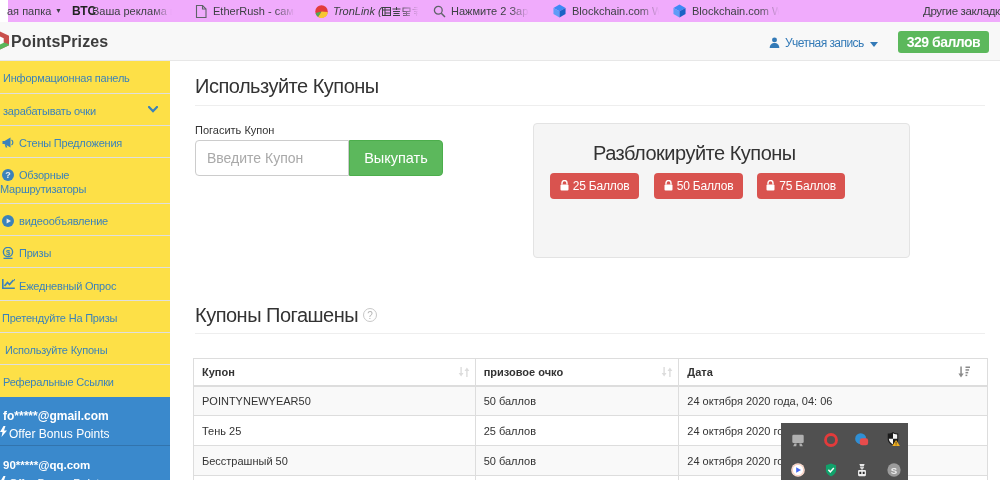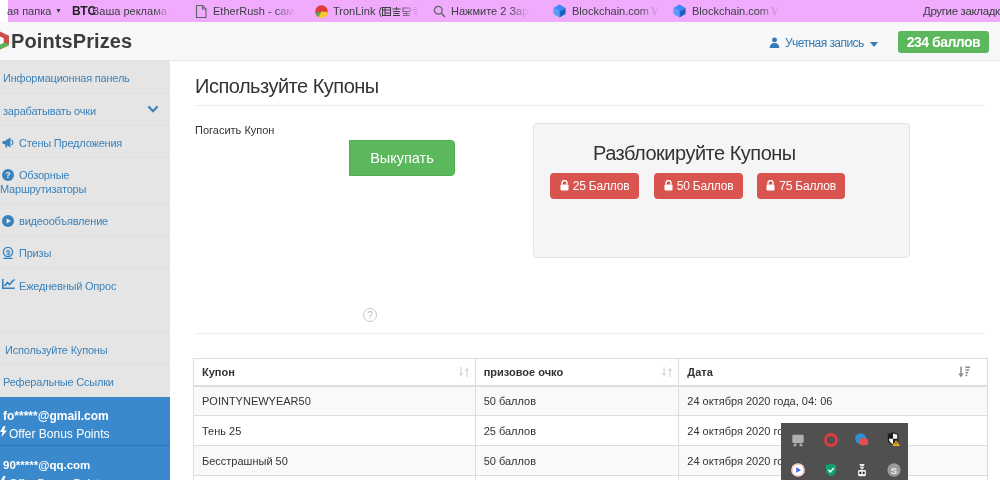--- a/index.html
+++ b/index.html
@@ -14,46 +14,46 @@
 .bklabel { display:inline-block; overflow:hidden; vertical-align:top;
   -webkit-mask-image:linear-gradient(to right,#000 72%,transparent 95%);
   mask-image:linear-gradient(to right,#000 72%,transparent 95%); }
 .bkico { position:absolute; top:4px; width:14px; height:14px; }
 .cjk { display:inline-block; width:9px; height:9px; margin-right:1px; vertical-align:-1px; }
 
 
 #hdr { position:absolute; left:0; top:22px; width:1000px; height:39px; background:#f8f8f8;
   border-bottom:1px solid #e7e7e7; }
 #logotxt { position:absolute; left:11px; top:10px; height:19px; line-height:19px;
-  font-size:20px; font-weight:bold; color:#3c3c3c; letter-spacing:0.1px; }
+  font-size:16px; font-weight:bold; color:#3c3c3c; letter-spacing:0.1px; }
 #logohex { position:absolute; left:-11px; top:9px; }
 #acct { position:absolute; left:769px; top:14px; color:#337ab7; font-size:12px;
   letter-spacing:-0.55px; }
 #ptsbtn { position:absolute; left:898px; top:9px; width:91px; height:22px; background:#5cb85c;
   border-radius:3px; color:#fff; font-size:14px; letter-spacing:-0.5px; font-weight:bold; text-align:center;
   line-height:22px; }
 
 
-#sidebar { position:absolute; left:0; top:61px; width:170px; height:419px; background:#e5e5e5; }
+#sidebar { position:absolute; left:0; top:61px; width:170px; height:419px; background:#fde047; }
 .sitem { position:absolute; left:0; width:170px; color:#3b82ba; font-size:11px;
   letter-spacing:-0.2px; border-top:1px solid #dfdfdf; }
 .sitem .txt { position:absolute; left:3px; }
 .sico { position:absolute; left:2px; }
 
 
 #main { position:absolute; left:170px; top:61px; width:830px; height:419px; background:#fff; }
 .h20 { position:absolute; font-size:20px; font-weight:normal; color:#333;
   letter-spacing:-0.5px; line-height:20px; white-space:nowrap; }
 .hr { position:absolute; left:25px; width:790px; border-top:1px solid #eee; }
 #lblredeem { position:absolute; left:25px; top:63px; font-size:11px; font-weight:normal;
   color:#333; }
 #cpninput { position:absolute; left:25px; top:79px; width:154px; height:36px; background:#fff;
   border:1px solid #ccc; border-radius:4px 0 0 4px; font-size:14px; color:#a9a9a9;
   line-height:34px; padding-left:11px; }
-#cpnbtn { position:absolute; left:179px; top:79px; width:106px; height:36px; background:#5cb85c;
+#cpnbtn { position:absolute; left:179px; top:79px; width:94px; height:36px; background:#5cb85c;
   border:1px solid #4cae4c; border-radius:0 4px 4px 0; color:#fff; font-size:14.5px;
   text-align:center; line-height:34px; }
 #well { position:absolute; left:363px; top:62px; width:377px; height:135px; background:#f5f5f5;
   border:1px solid #e3e3e3; border-radius:4px; }
 .rbtn { position:absolute; height:26px; background:#d9534f; border-radius:4px; color:#fff;
   font-size:12px; line-height:26px; text-align:center; letter-spacing:-0.2px; }
 .lock { display:inline-block; margin-right:4px; vertical-align:-1px; }
 #qmark { position:absolute; left:193px; top:247px; width:14px; height:14px;
   border:1px solid #c8c8c8; border-radius:50%; color:#b5b5b5; font-size:10px;
   line-height:13px; text-align:center; }
@@ -83,21 +83,21 @@
     <svg class="bkico" style="left:187px; top:5px; width:12px; height:13px;" viewBox="0 0 12 13">
         <path d="M1.5 0.5 h6 l3.5 3.5 v8.5 h-9.5 z" fill="none" stroke="#5f6368" stroke-width="1.1"></path>
         <path d="M7.5 0.5 v3.5 h3.5" fill="none" stroke="#5f6368" stroke-width="1.1"></path>
       </svg>
     <span class="bk" style="left:205px;"><span class="bklabel" style="width:86px;">EtherRush - самый</span></span>
     <svg class="bkico" style="left:307px; top:5px; width:13px; height:13px;" viewBox="0 0 13 13">
         <circle cx="6.5" cy="6.5" r="6.2" fill="#e33b3b"></circle>
         <path d="M6.5 6.5 L12.7 6.9 A6.2 6.2 0 0 1 3 12 Z" fill="#f7c631"></path>
         <path d="M6.5 6.5 L3 12 A6.2 6.2 0 0 1 0.6 8 Z" fill="#52a852"></path>
       </svg>
-    <span class="bk" style="left:325px;"><span class="bklabel" style="width:90px;">TronLink (<svg class="cjk" viewBox="0 0 9 9">
+    <span class="bk" style="left:325px;font-style:italic;"><span class="bklabel" style="width:90px;">TronLink (<svg class="cjk" viewBox="0 0 9 9">
             <g stroke="#3c4043" stroke-width="1">
               <rect x="0.5" y="0.5" width="8" height="8" fill="none"></rect>
               <path d="M0.5 3 h8 M3 0.5 v8 M3 6 h5"></path>
             </g>
           </svg><svg class="cjk" viewBox="0 0 9 9">
             <g stroke="#3c4043" stroke-width="1">
               <path d="M0.5 2 h8 M4.5 0 v3 M1 4.5 h7 M1.5 6.5 h6 M1 8.5 h7"></path>
             </g>
           </svg><svg class="cjk" viewBox="0 0 9 9">
             <g stroke="#3c4043" stroke-width="1">
@@ -136,21 +136,21 @@
       <path d="M0 6 L20 13.2 L20 14.25 L10 19 L0 14.25 Z" fill="#5bb75b"></path>
       <path d="M10 5 L14.7 7.3 L14.7 11.7 L10 14 L5.3 11.7 L5.3 7.3 Z" fill="#fff"></path>
     </svg>
     <div id="logotxt">PointsPrizes</div>
     <div id="acct"><svg width="11" height="11" viewBox="0 0 16 16" style="vertical-align:-1px; margin-right:5px;">
           <circle cx="8" cy="4.2" r="3.6" fill="#337ab7"></circle>
           <path d="M1 16 C1 10.5 4.8 8.6 8 8.6 C11.2 8.6 15 10.5 15 16 Z" fill="#337ab7"></path>
         </svg>Учетная запись <svg width="8" height="5" viewBox="0 0 8 5" style="margin-left:3px;">
           <path d="M0 0 h8 l-4 5 z" fill="#337ab7"></path>
         </svg></div>
-    <div id="ptsbtn">234 баллов</div>
+    <div id="ptsbtn">329 баллов</div>
   </div>
 
   <div id="sidebar">
     <div class="sitem" style="top:0; height:32px; border-top:none;">
         <span class="txt" style="top:11px;">Информационная панель</span>
       </div>
     <div class="sitem" style="top:32px; height:32px;">
         <span class="txt" style="top:11px;">зарабатывать очки</span>
         <svg style="position:absolute; right:12px; top:12px;" width="10" height="7" viewBox="0 0 10 7">
           <path d="M1 1 L5 5.2 L9 1" fill="none" stroke="#3b82ba" stroke-width="2.2" stroke-linecap="round"></path>
@@ -188,20 +188,23 @@
       <span class="txt" style="top:11px; left:19px;">Призы</span>
       </div>
     <div class="sitem" style="top:206px; height:33px;">
       <svg class="sico" style="top:11px;" width="13" height="11" viewBox="0 0 13 11">
           <path d="M0.8 0 v9.2 h12" fill="none" stroke="#3b82ba" stroke-width="1.6"></path>
           <path d="M2.5 7 L5.5 3.5 L7.5 5.5 L11.5 1" fill="none" stroke="#3b82ba" stroke-width="1.7"></path>
           <path d="M11.8 0 l1.2 0 l0 2.6 z" fill="#3b82ba"></path>
         </svg>
       <span class="txt" style="top:12px; left:19px;">Ежедневный Опрос</span>
       </div>
+    <div class="sitem" style="top:239px; height:32px;">
+        <span class="txt" style="top:11px; left:2px;">Претендуйте На Призы</span>
+      </div>
     <div class="sitem" style="top:271px; height:32px;">
         <span class="txt" style="top:11px; left:5px;">Используйте Купоны</span>
       </div>
     <div class="sitem" style="top:303px; height:33px;">
         <span class="txt" style="top:11px; left:3px;">Реферальные Ссылки</span>
       </div>
     <div class="sitem" style="top:336px; height:48px; background:#3a89cc; color:#fff; border-top:none; font-size:12px; letter-spacing:0;">
       <span class="txt" style="top:12px; font-weight:bold;">fo*****@gmail.com</span>
       <svg style="position:absolute; left:0px; top:29px;" width="7" height="11" viewBox="0 0 7 11">
           <path d="M3.5 0 L0 6 H2.5 L1.5 11 L7 4.5 H4 L5.5 0 Z" fill="#fff"></path>
@@ -214,36 +217,38 @@
           <path d="M3.5 0 L0 6 H2.5 L1.5 11 L7 4.5 H4 L5.5 0 Z" fill="#fff"></path>
         </svg>
       <span class="txt" style="top:31px; left:9px;">Offer Bonus Points</span>
       </div>
   </div>
 
   <div id="main">
     <div class="h20" style="left:25px; top:15px;">Используйте Купоны</div>
     <div class="hr" style="top:43.5px;"></div>
     <div id="lblredeem">Погасить Купон</div>
+    <div id="cpninput">Введите Купон</div>
     <div id="cpnbtn">Выкупать</div>
     <div id="well">
       <div class="h20" style="left:18px; top:19px;margin-left:41px;">Разблокируйте Купоны</div>
       <div class="rbtn" style="left:16px; top:49px; width:89px;"><svg class="lock" width="9" height="11" viewBox="0 0 9 11">
             <rect x="0.5" y="4.5" width="8" height="6" rx="1" fill="#fff"></rect>
             <path d="M2 4.5 V3 a2.5 2.5 0 0 1 5 0 V4.5" fill="none" stroke="#fff" stroke-width="1.4"></path>
           </svg>25 Баллов</div>
       <div class="rbtn" style="left:120px; top:49px; width:89px;"><svg class="lock" width="9" height="11" viewBox="0 0 9 11">
             <rect x="0.5" y="4.5" width="8" height="6" rx="1" fill="#fff"></rect>
             <path d="M2 4.5 V3 a2.5 2.5 0 0 1 5 0 V4.5" fill="none" stroke="#fff" stroke-width="1.4"></path>
           </svg>50 Баллов</div>
       <div class="rbtn" style="left:223px; top:49px; width:88px;"><svg class="lock" width="9" height="11" viewBox="0 0 9 11">
             <rect x="0.5" y="4.5" width="8" height="6" rx="1" fill="#fff"></rect>
             <path d="M2 4.5 V3 a2.5 2.5 0 0 1 5 0 V4.5" fill="none" stroke="#fff" stroke-width="1.4"></path>
           </svg>75 Баллов</div>
     </div>
+    <div class="h20" style="left:25px; top:244px;">Купоны Погашены</div>
     <div id="qmark">?</div>
     <div class="hr" style="top:271.5px;"></div>
     <table id="tbl">
       <tbody>
           <tr>
         <th style="width:271px;">Купон<svg class="sorta" width="12" height="12" viewBox="0 0 12 12">
                 <g fill="#dcdcdc">
                   <path d="M3 1 v8"></path>
                   <rect x="2.4" y="1" width="1.4" height="7"></rect>
                   <path d="M0.7 7 h4.8 L3.1 10.4 Z"></path>

